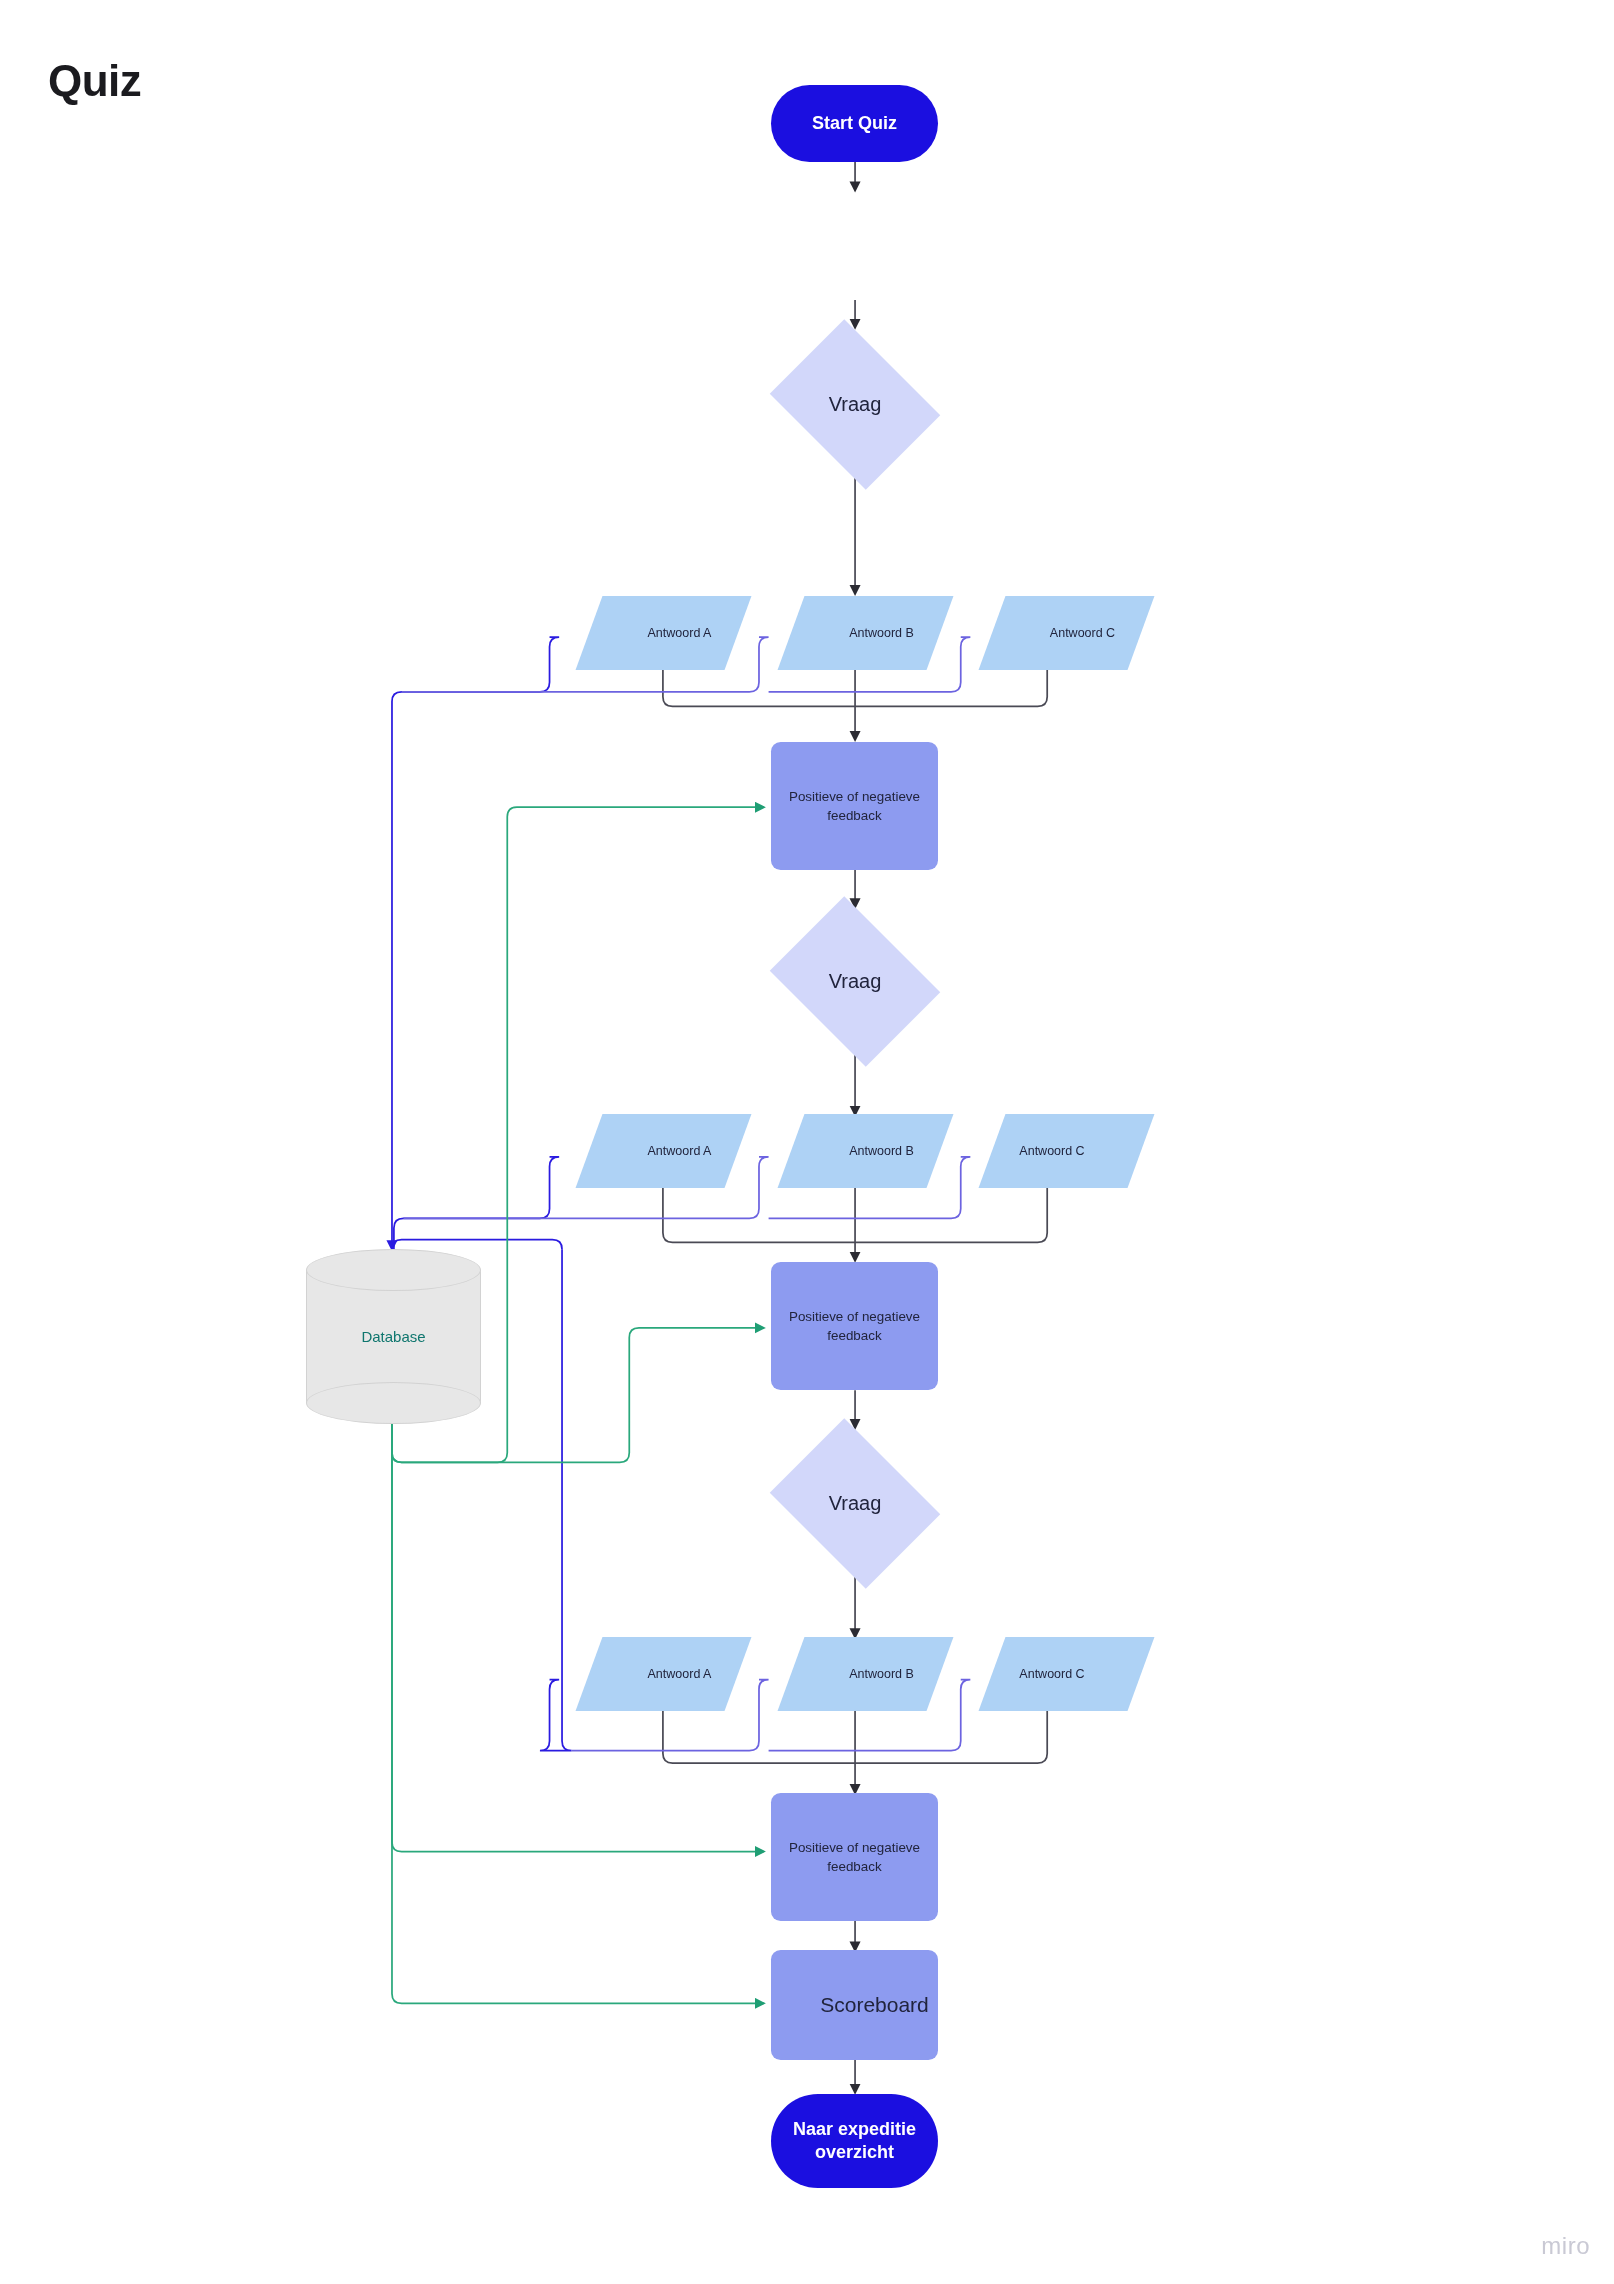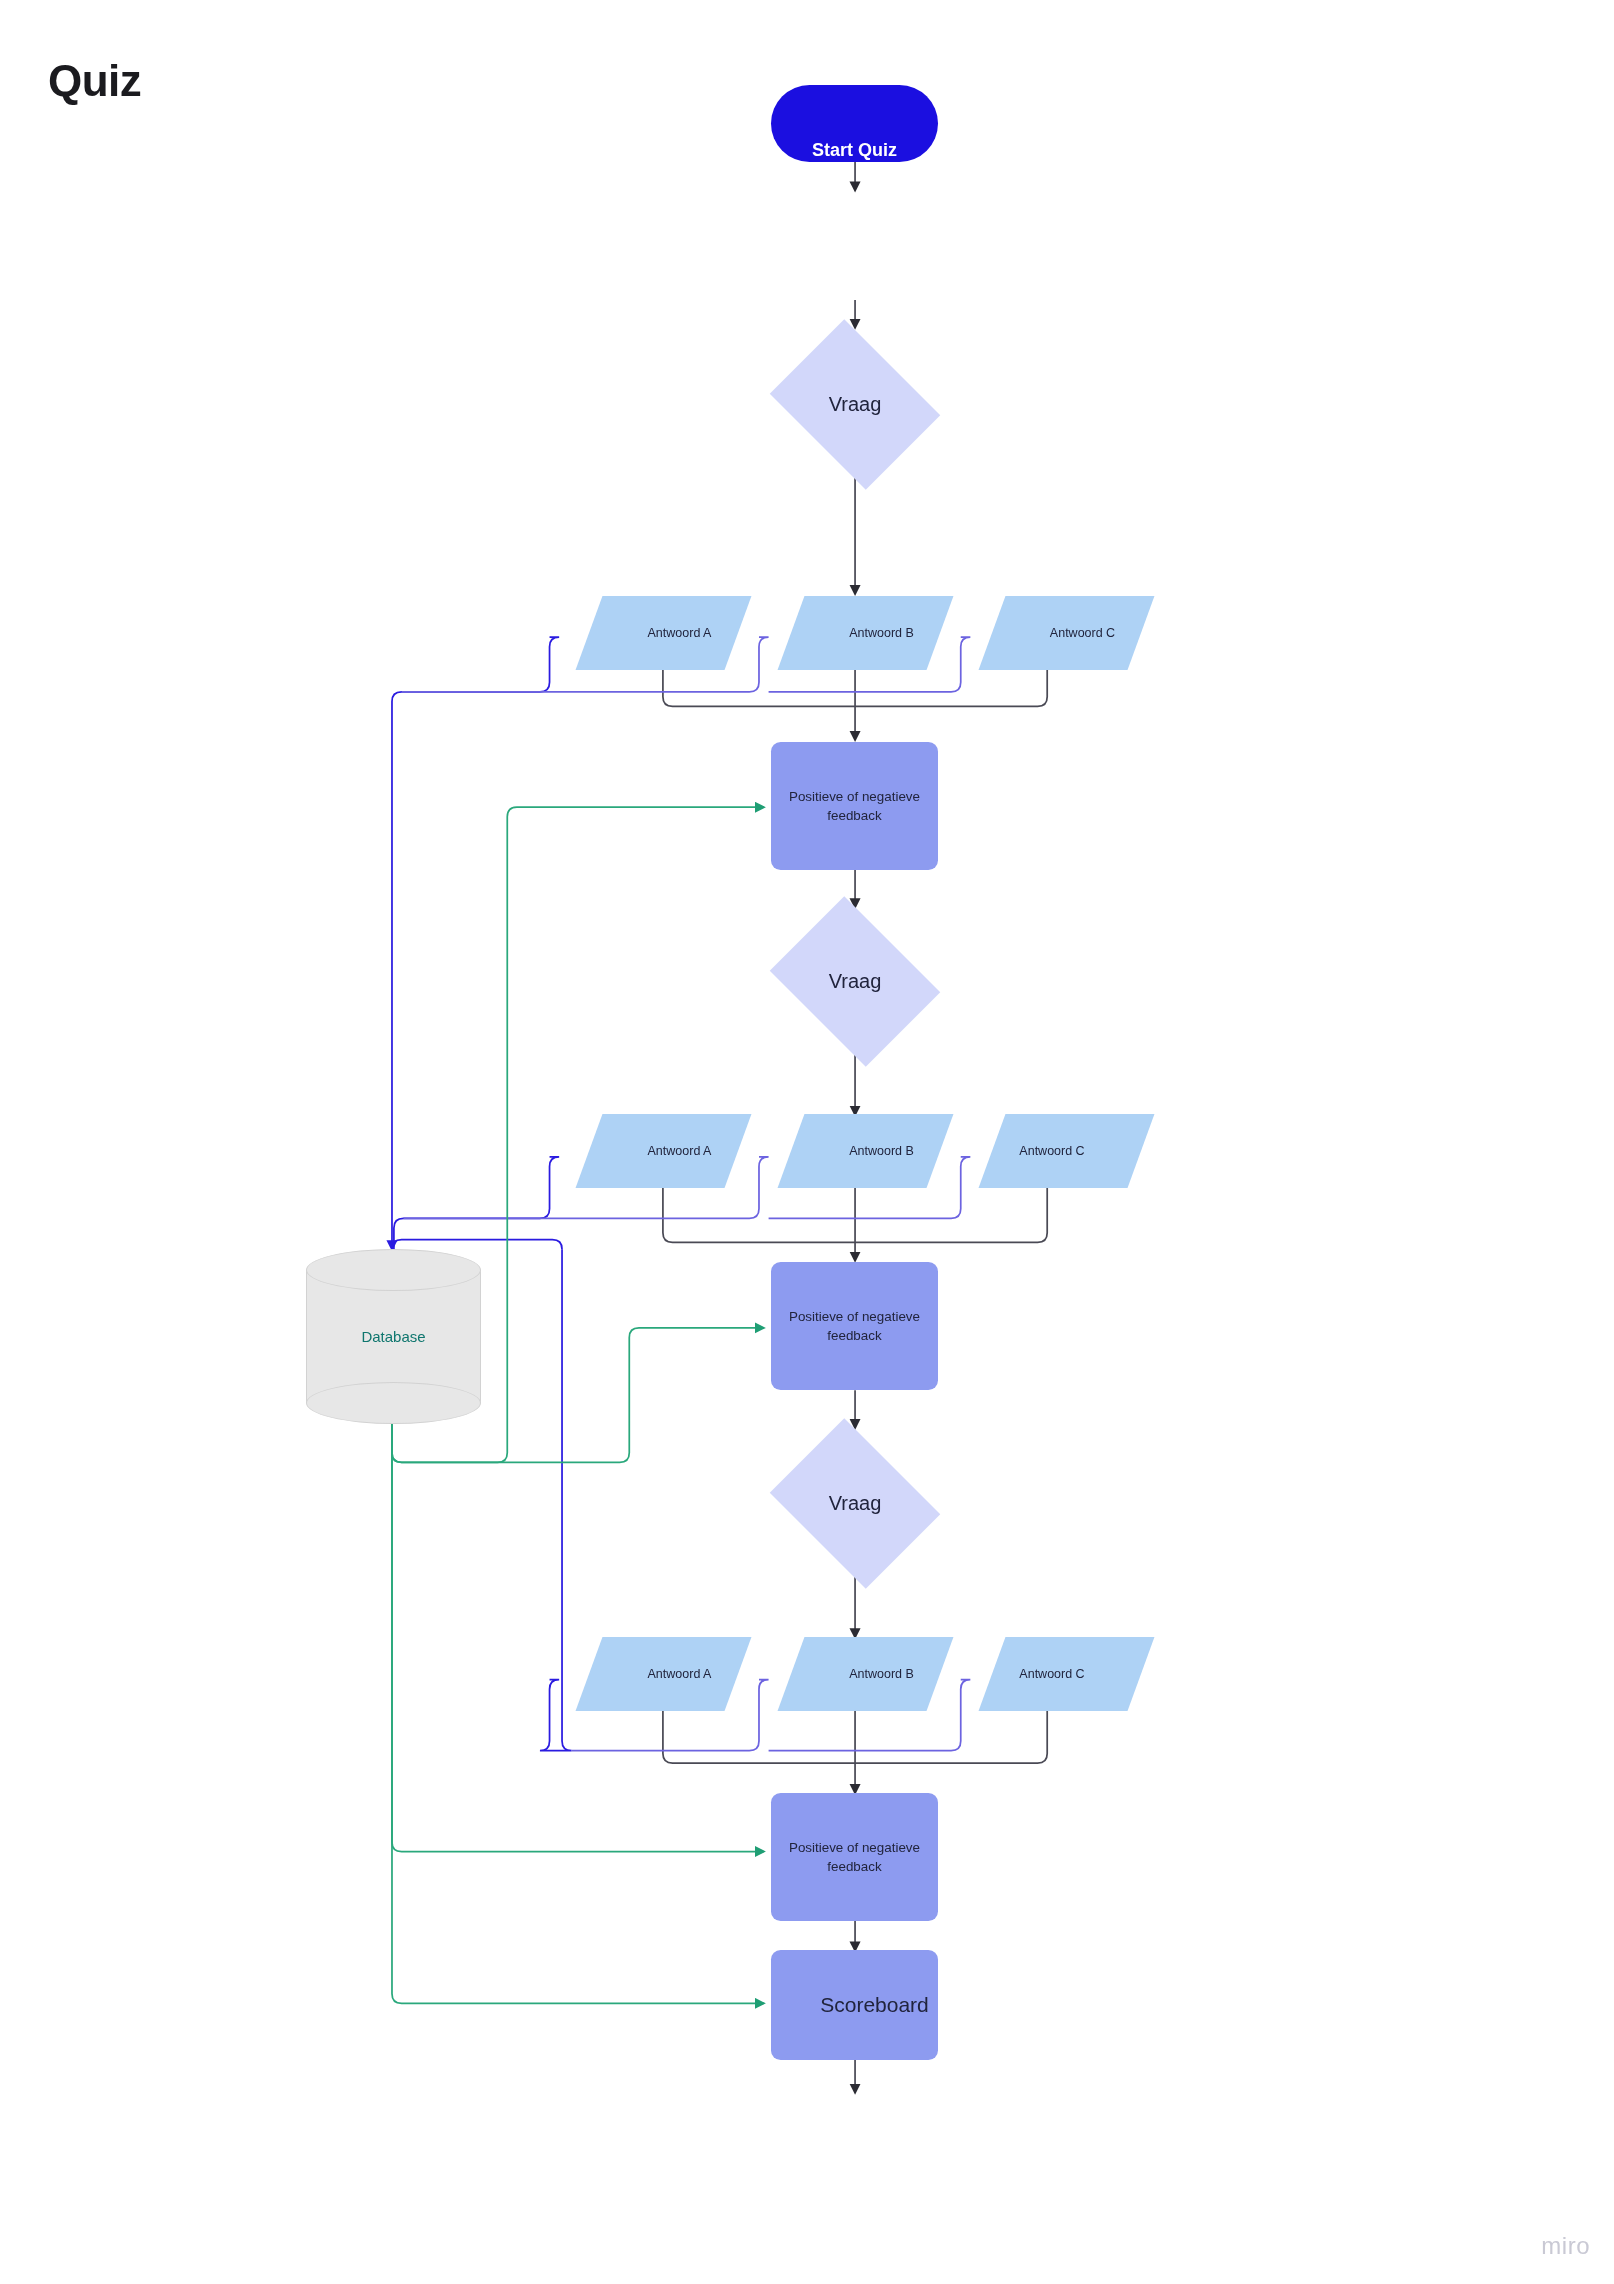--- a/index.html
+++ b/index.html
@@ -250,21 +250,21 @@
       <path d="M408,1478 L408,1512 Q408,1522 418,1522 L518,1522 Q528,1522 528,1512 L528,850 Q528,840 538,840 L795,840" marker-end="url(#arrow-green)"></path>
 
       <path d="M408,1478 L408,1512 Q408,1522 418,1522 L645,1522 Q655,1522 655,1512 L655,1392 Q655,1382 665,1382 L795,1382" marker-end="url(#arrow-green)"></path>
 
       <path d="M408,1478 L408,1917 Q408,1927 418,1927 L795,1927" marker-end="url(#arrow-green)"></path>
 
       <path d="M408,1478 L408,2075 Q408,2085 418,2085 L795,2085" marker-end="url(#arrow-green)"></path>
     </g>
   </svg>
 
-  <div class="node terminator" style="left:771px; top:85px; width:167px; height:77px;align-items:flex-end;">
+  <div class="node terminator" style="left:771px; top:85px; width:167px; height:77px;">
     <span>Start Quiz</span>
   </div>
 
 
   <div class="decision-wrap" style="left:759px; top:330px; width:192px; height:149px;">
     <div class="decision-shape"></div>
     <div class="decision-label">Vraag</div>
   </div>
 
   <div class="io-wrap" style="left:589px; top:596px; width:149px; height:74px;">
@@ -325,20 +325,23 @@
   </div>
 
   <div class="node process" style="left:771px; top:1793px; width:167px; height:128px;">
     <span>Positieve of negatieve feedback</span>
   </div>
 
   <div class="node process big-label" style="left:771px; top:1950px; width:167px; height:110px;padding-left:40px;">
     <span>Scoreboard</span>
   </div>
 
+  <div class="node terminator" style="left:771px; top:2094px; width:167px; height:94px; padding:0 21px;">
+    <span>Naar expeditie overzicht</span>
+  </div>
 
   <div class="db-wrap" style="left:306px; top:1249px; width:175px; height:175px;">
     <div class="db-body"></div>
     <div class="db-bottom"></div>
     <div class="db-top"></div>
     <div class="db-label">Database</div>
   </div>
 
   <div class="watermark">miro</div>
 

